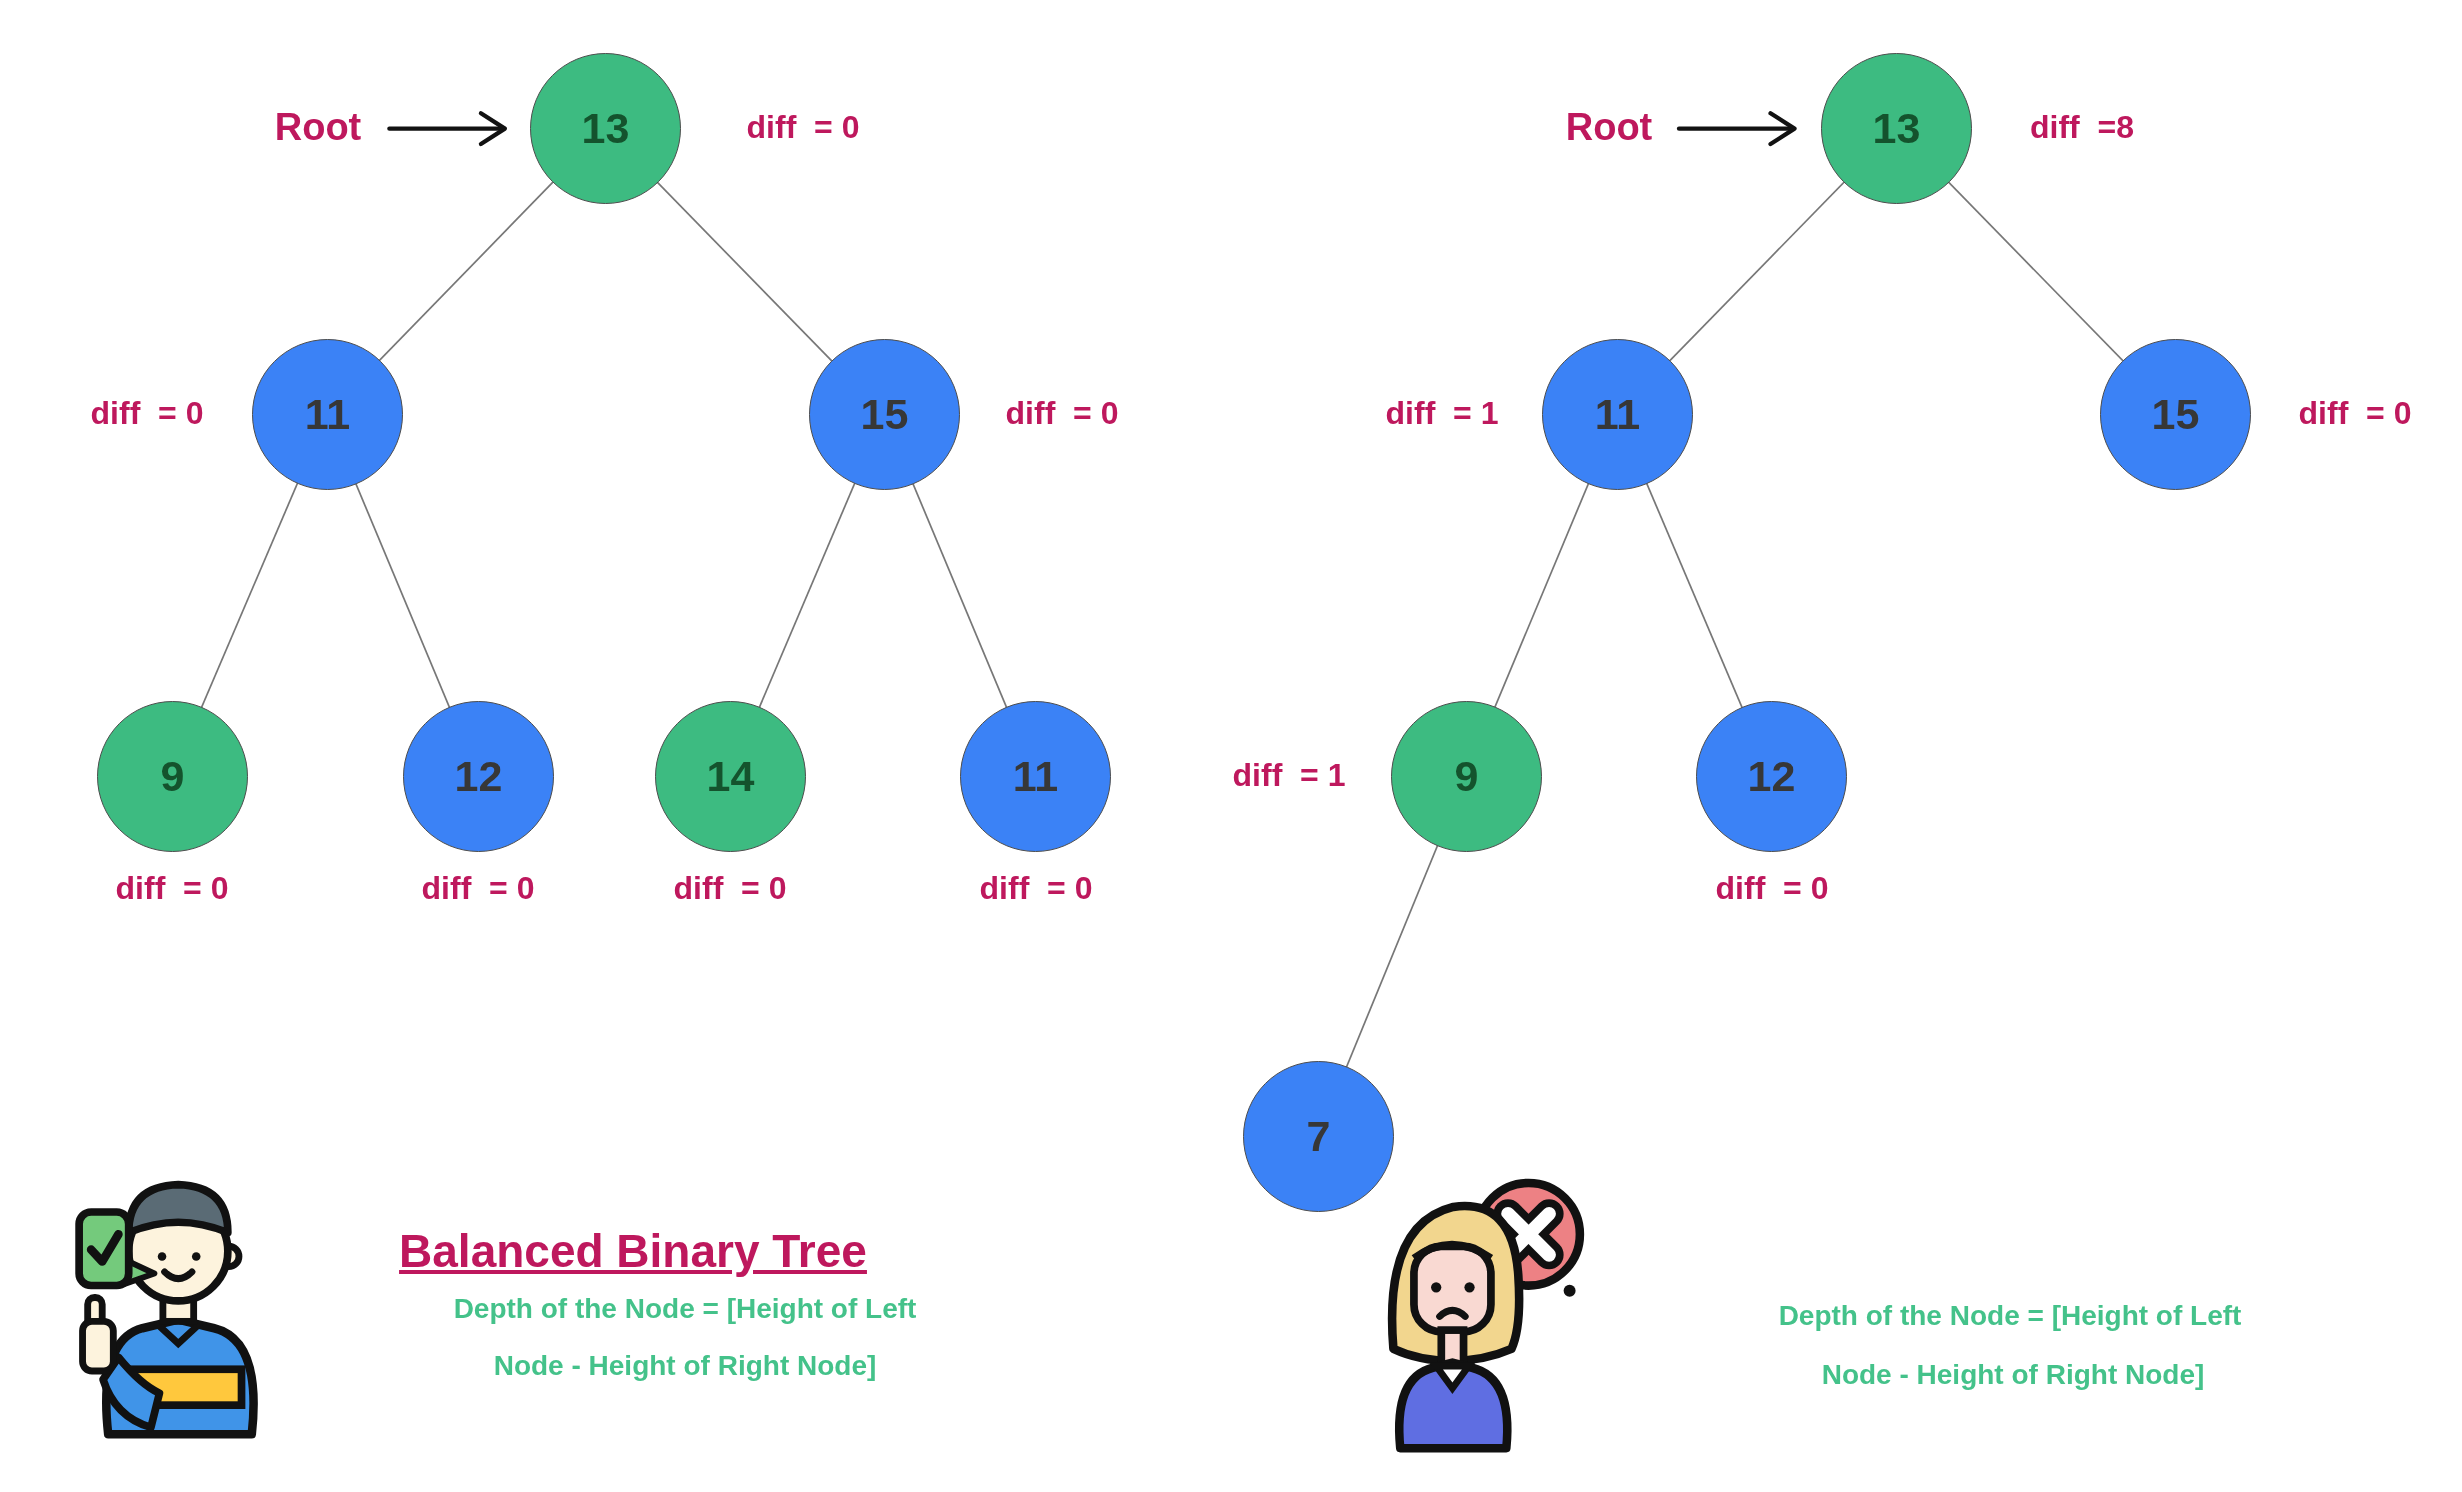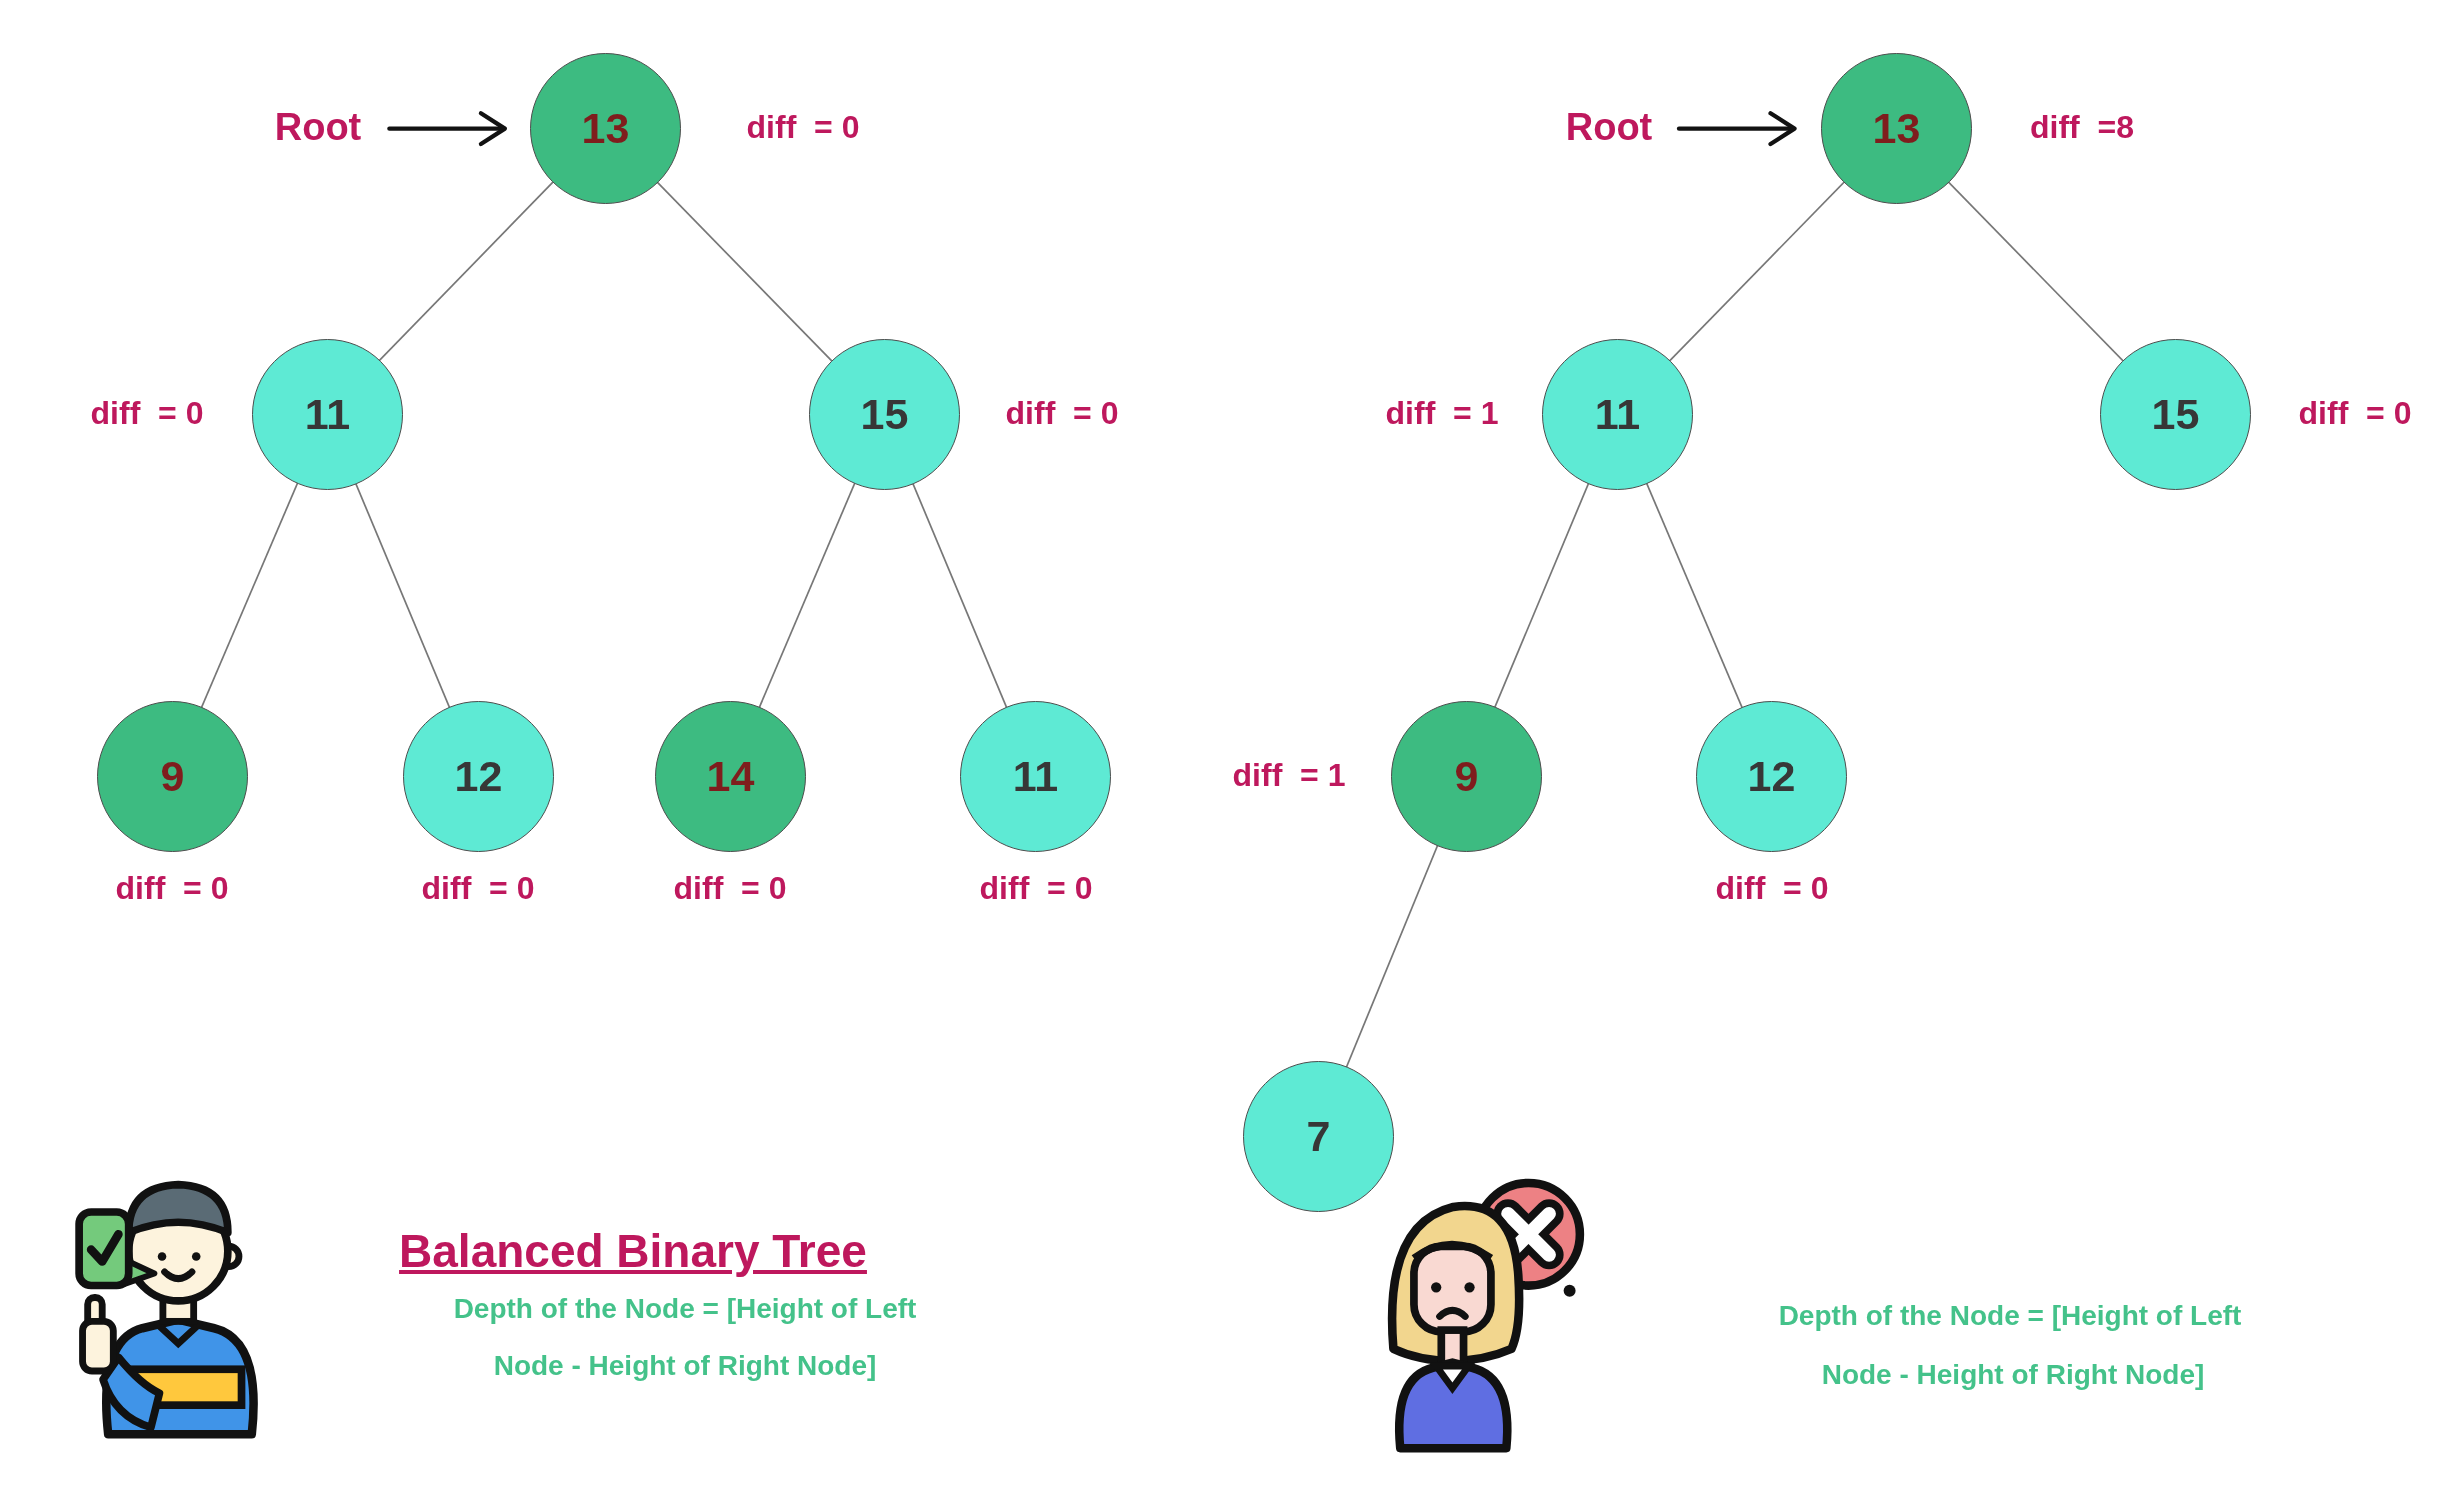--- a/index.html
+++ b/index.html
@@ -16,26 +16,26 @@
   }
   svg.edge-layer {
     position: absolute; left: 0; top: 0;
     width: 2462px; height: 1493px;
   }
   .node {
     position: absolute;
     width: 151px; height: 151px;
     border-radius: 50%;
     border: 1.7px solid #4d4d4d;
-    background: #5eead4;
+    background: #3b82f6;
     display: flex; align-items: center; justify-content: center;
     font-size: 43px; font-weight: bold; color: #373737;
     box-sizing: border-box;
   }
-  .node.green { background: #3dbb81; color: #7f1d1d; }
+  .node.green { background: #3dbb81; color: #14532d; }
   .lbl {
     position: absolute;
     transform: translate(-50%, -50%);
     font-weight: bold; color: #be185d;
     white-space: pre; line-height: 1;
   }
   .diff  { font-size: 32px; }
   .root-label { font-size: 38px; }
   .title { font-size: 46px; text-decoration: underline; }
   .formula { font-size: 28px; color: #44c28a; }

